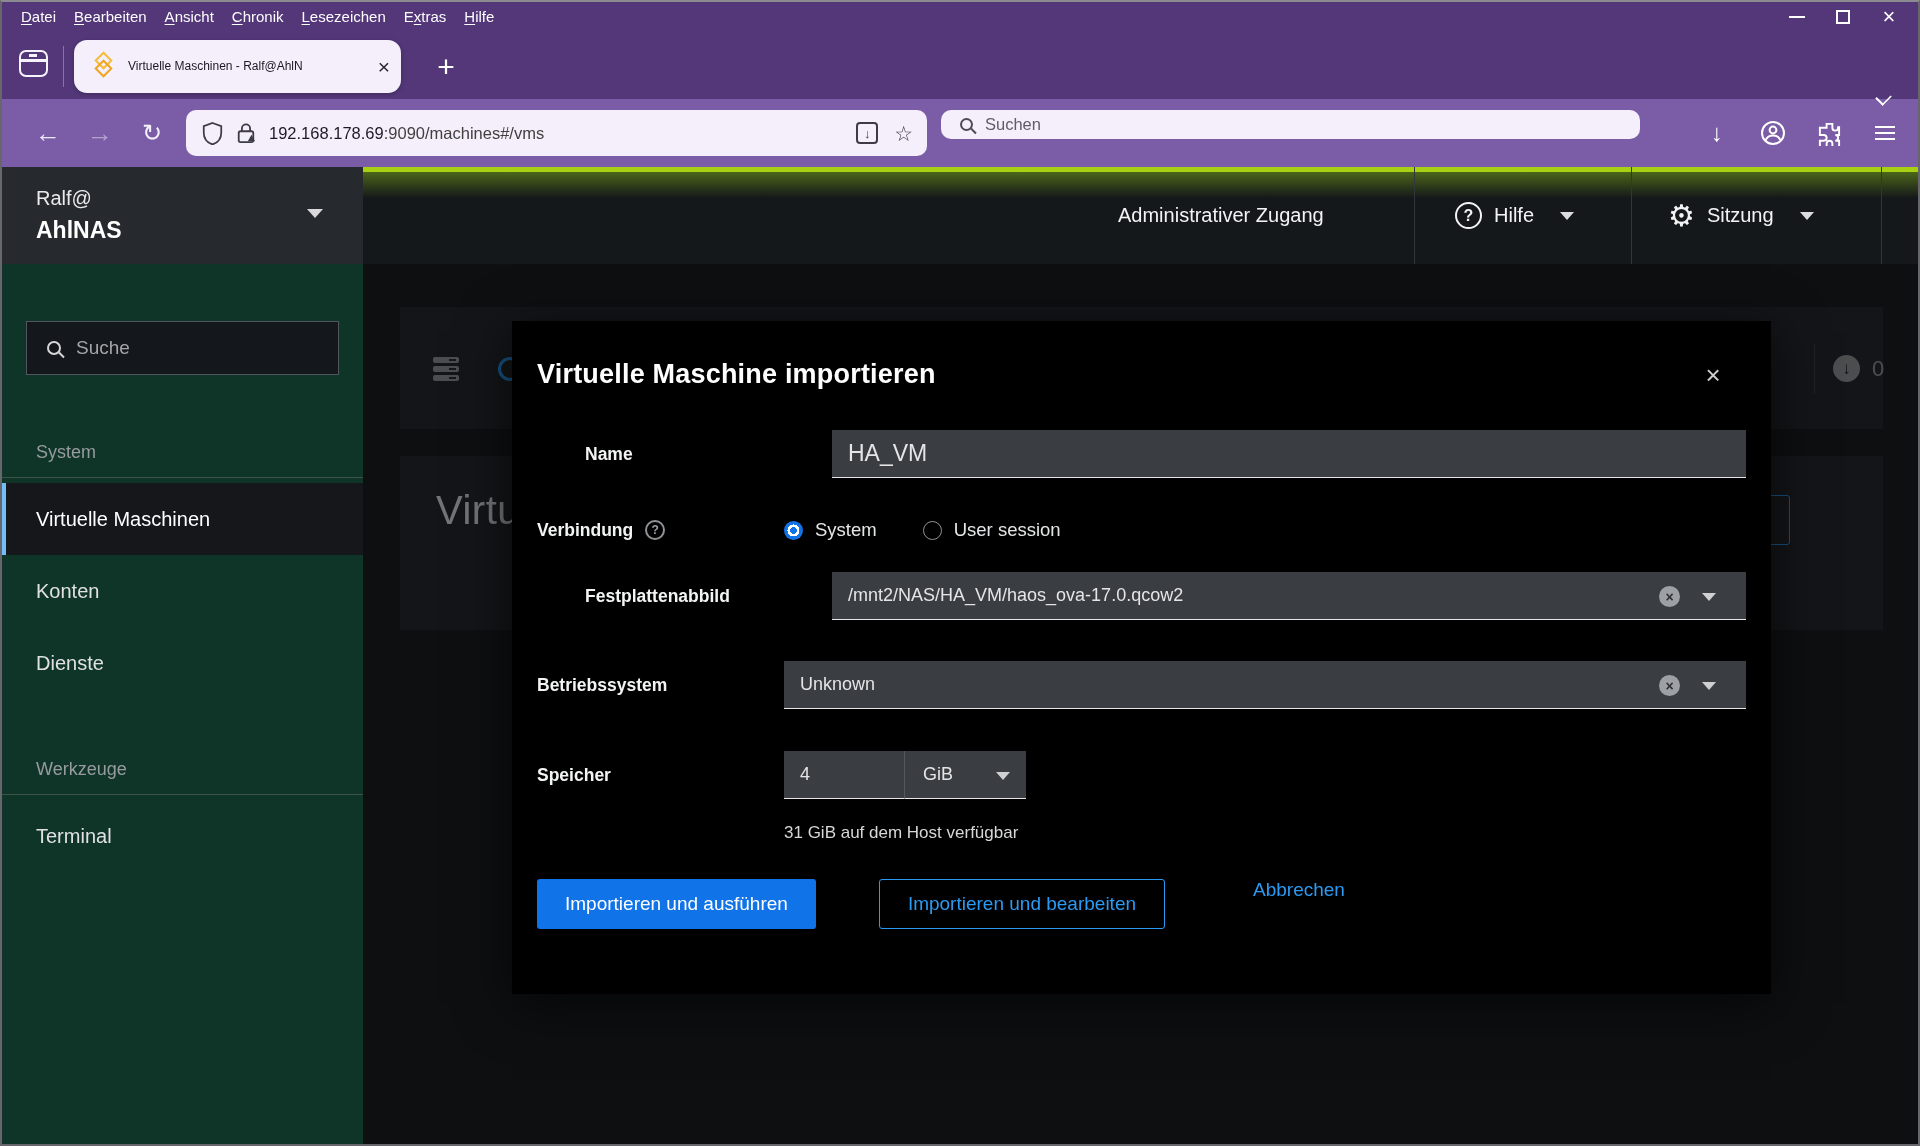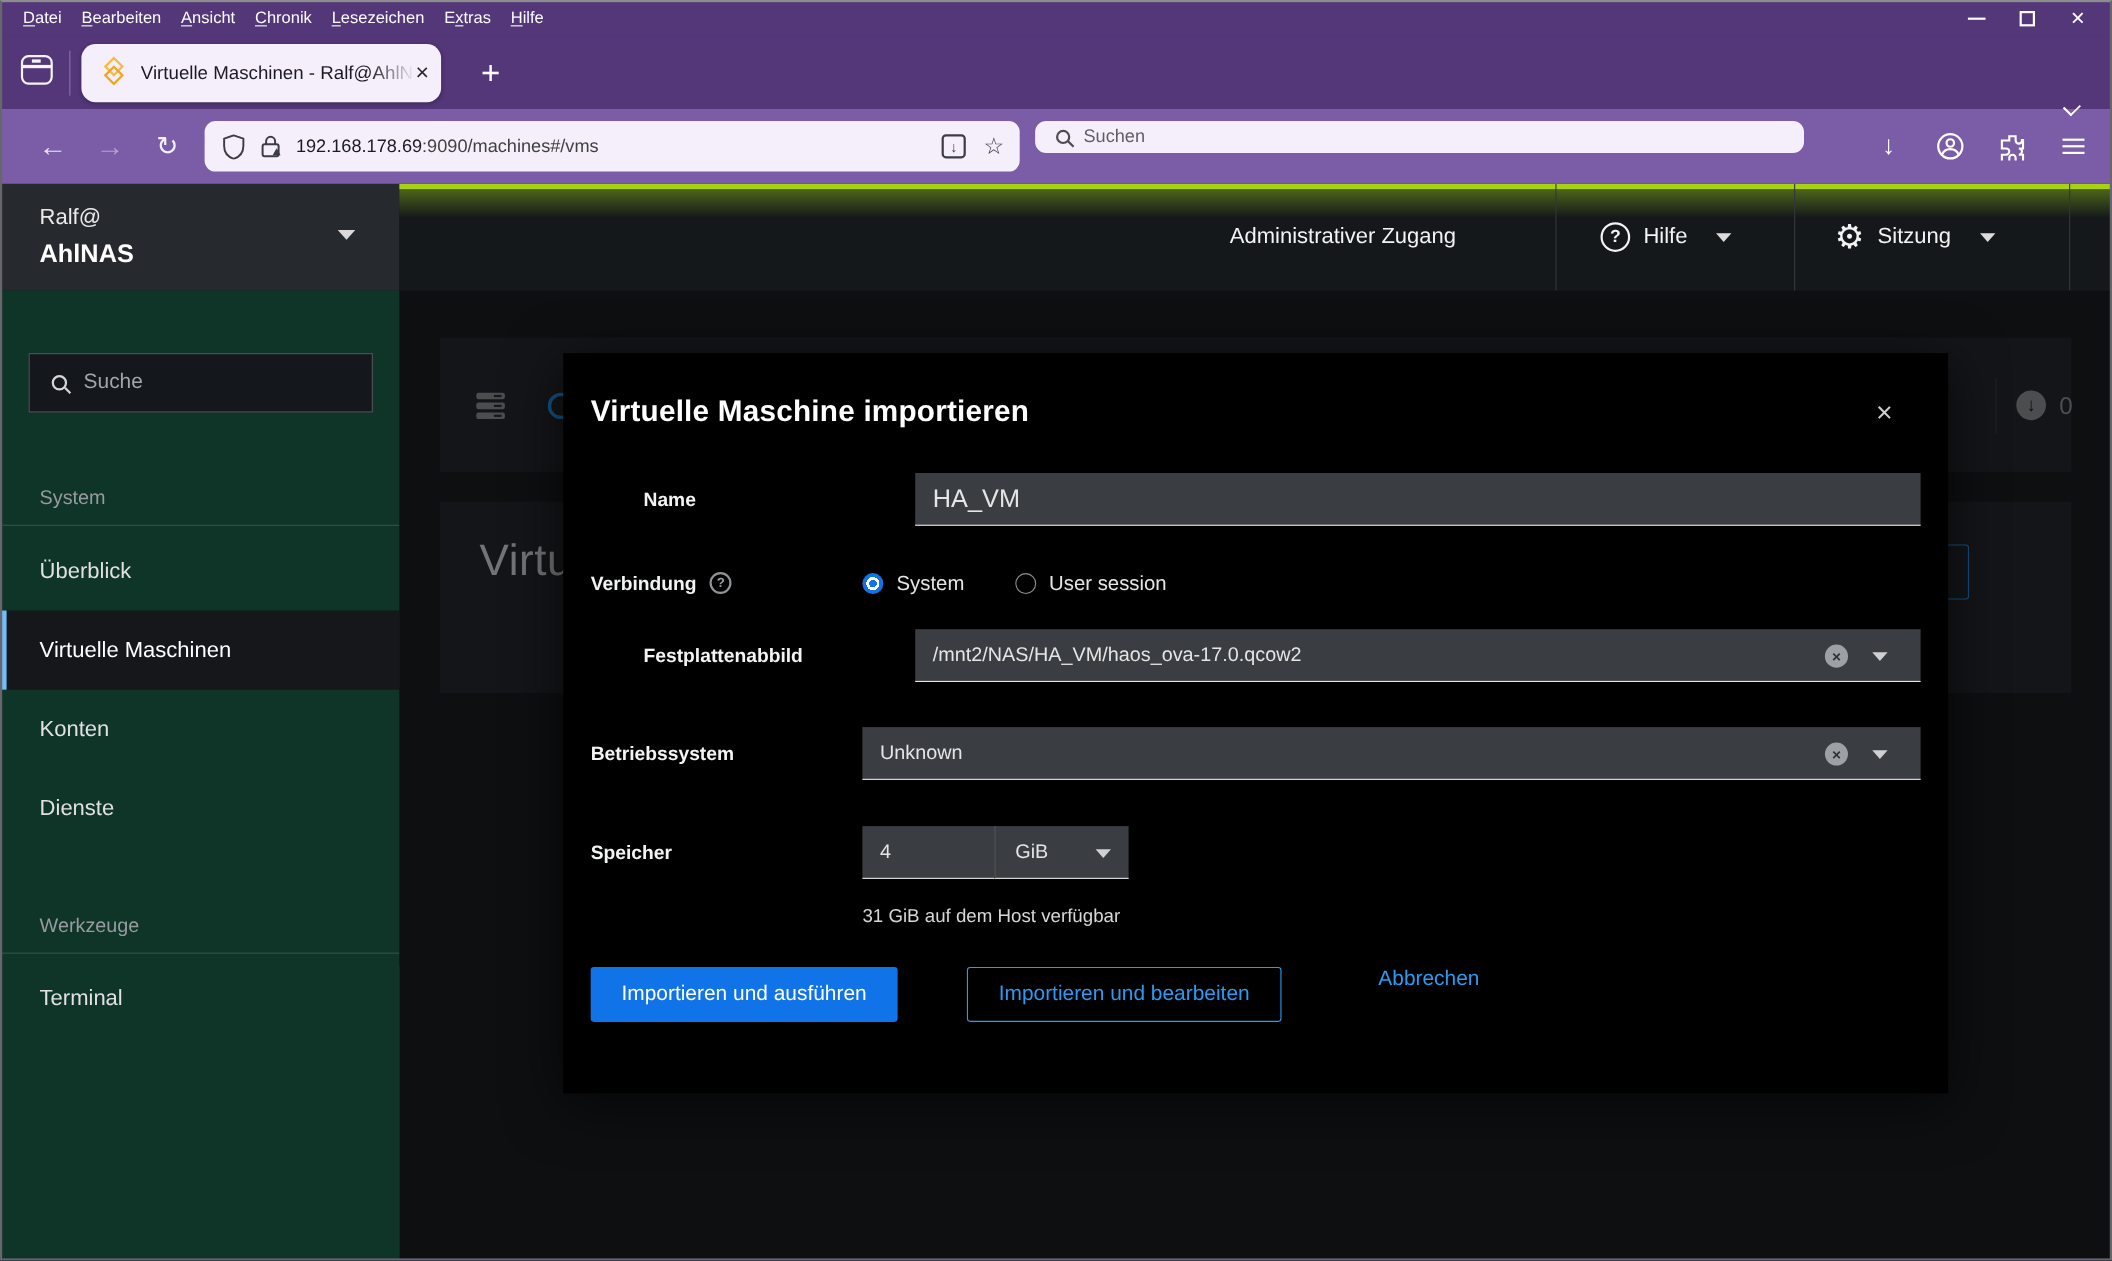--- a/index.html
+++ b/index.html
@@ -24,21 +24,21 @@
   .tabbar { position:absolute; left:0; top:33px; width:1920px; height:66px; background:#533779; z-index:19; }
   .fxview { position:absolute; left:19px; top:17px; width:29px; height:27px; border:2.5px solid #f6f3fa; border-radius:7px; }
   .fxview::before { content:""; position:absolute; left:-1px; right:-1px; top:7px; height:2.5px; background:#f6f3fa; }
   .fxview::after { content:""; position:absolute; left:8px; top:2px; width:8px; height:2.5px; background:#f6f3fa; }
   .tab-sep { position:absolute; left:63px; top:13px; width:1px; height:41px; background:rgba(255,255,255,.3); }
   .tab { position:absolute; left:74px; top:7px; width:327px; height:53px; background:#f4effa; border-radius:13px; box-shadow:0 1px 4px rgba(0,0,0,.25); }
   .favicon { position:absolute; left:18px; top:13px; width:24px; height:26px; }
   .diamond { position:absolute; left:5px; width:13px; height:13px; border:2.5px solid #f5bb3c; transform:rotate(45deg); }
   .diamond.d1 { top:1px; }
   .diamond.d2 { top:9px; border-color:#efa51f; }
-  .tab-title { position:absolute; left:54px; top:0; width:254px; line-height:53px; font-size:17px; color:#1a1925; white-space:nowrap; overflow:hidden;
+  .tab-title { position:absolute; left:54px; top:0; width:254px; line-height:53px; font-size:12px; color:#1a1925; white-space:nowrap; overflow:hidden;
     -webkit-mask-image:linear-gradient(90deg,#000 82%,transparent 98%); mask-image:linear-gradient(90deg,#000 82%,transparent 98%); }
   .tab-close { position:absolute; right:11px; top:0; line-height:53px; font-size:21px; color:#27262e; }
   .newtab-btn { position:absolute; left:424px; top:12px; width:44px; height:44px; color:#fff; font-size:30px; font-weight:400; display:flex; align-items:center; justify-content:center; }
   .alltabs-btn { position:absolute; right:20px; top:52px; width:30px; height:30px; }
   .chev-down { position:absolute; left:7px; top:6px; width:13px; height:13px; border-left:2.5px solid #fff; border-bottom:2.5px solid #fff; transform:rotate(-45deg) scale(1,.8); }
 
   
   .toolbar { position:absolute; left:0; top:99px; width:1920px; height:68px; background:#7a5da6; z-index:18; }
   .nav-arrow { position:absolute; top:0; height:68px; width:40px; display:flex; align-items:center; justify-content:center; font-size:26px; }
   .btn-back { left:28px; color:#ece5f5; }
@@ -272,21 +272,20 @@
 
   <div class="sidebar">
     <div class="sidebar-search">
       <div class="mag"></div>
       <input placeholder="Suche" style="">
     </div>
     <div class="nav" id="sidebar-nav">
         <div class="nav-header">System</div>
         <div class="nav-divider"></div>
         <div class="nav-list">
-          <div class="nav-item">Überblick</div>
           <div class="nav-item active">Virtuelle Maschinen</div>
           <div class="nav-item">Konten</div>
           <div class="nav-item">Dienste</div>
         </div>
         <div class="nav-header second">Werkzeuge</div>
         <div class="nav-divider"></div>
         <div class="nav-list">
           <div class="nav-item">Terminal</div>
         </div>
       </div>

